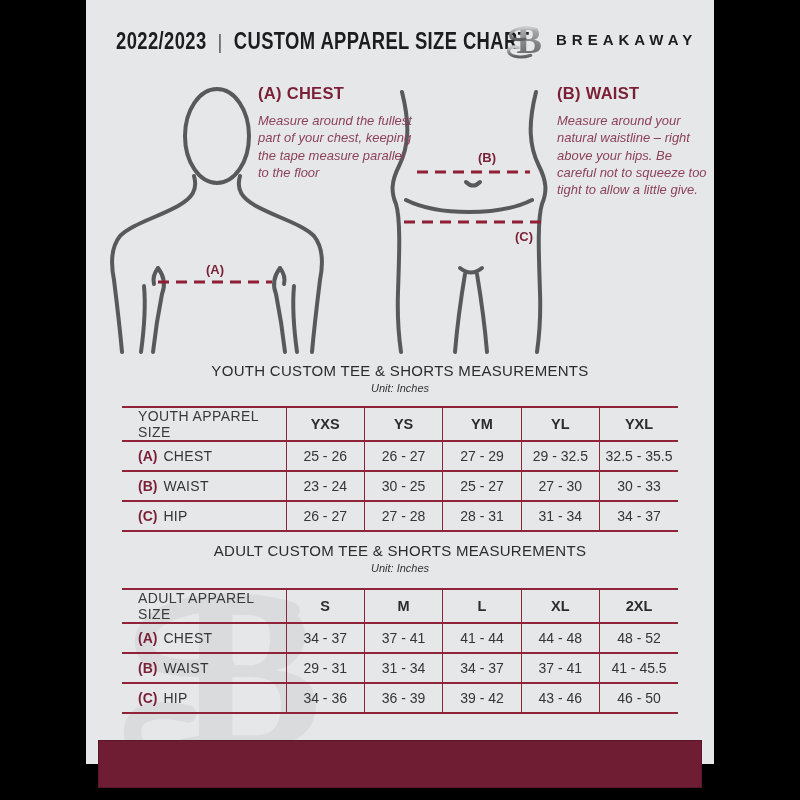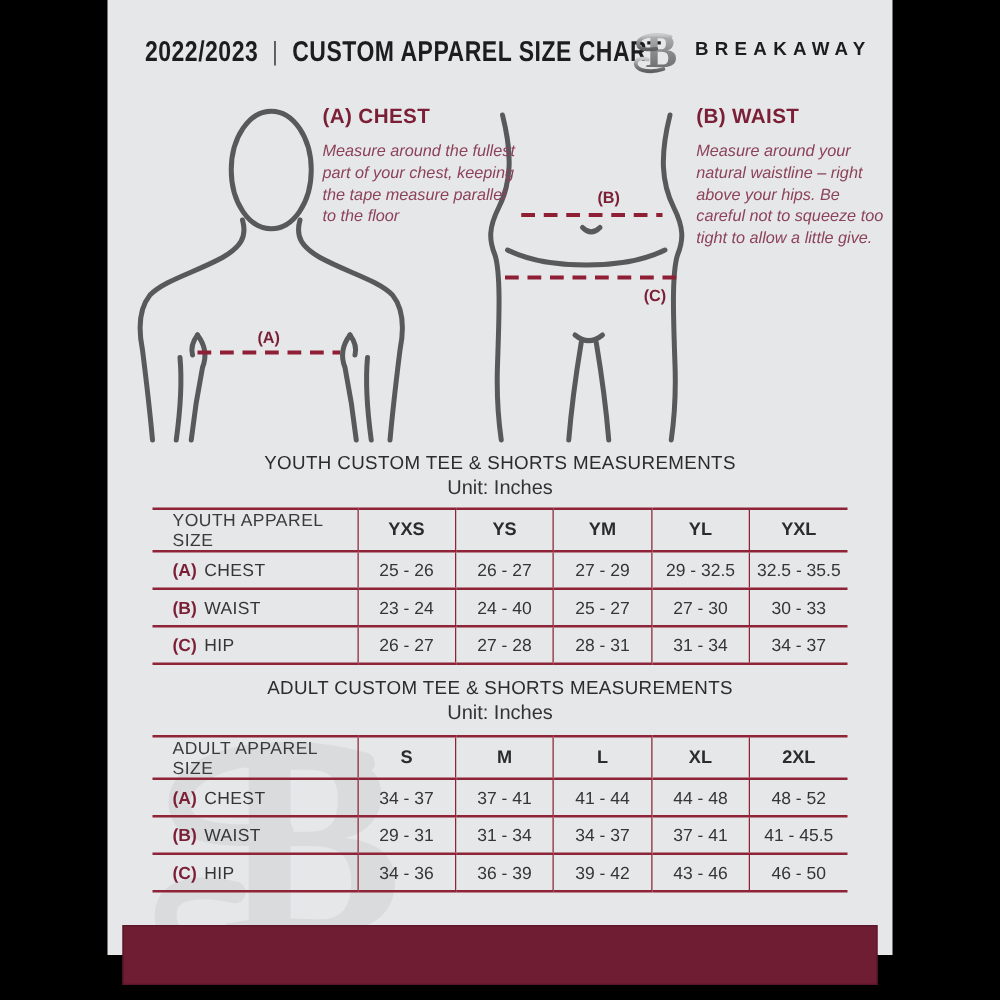--- a/index.html
+++ b/index.html
@@ -28,22 +28,22 @@
 
   
   .fig{position:absolute}
   .fig path,.fig ellipse{fill:none;stroke:var(--figure);stroke-width:4;stroke-linecap:round}
   .fig .dash{stroke:var(--dashed);stroke-width:3.2;stroke-dasharray:11 7;stroke-linecap:butt}
   .fig text{font-family:"Liberation Sans",sans-serif;font-size:13px;font-weight:700;fill:var(--accent)}
 
   
   .tbl-title{position:absolute;left:36px;width:556px;text-align:center;font-weight:400;
     font-size:15px;letter-spacing:.3px;color:#2c2c2e;z-index:1}
-  .tbl-unit{position:absolute;left:36px;width:556px;text-align:center;
-    font-size:16px;color:#333;z-index:1}
+  .tbl-unit{position:absolute;left:36px;width:556px;text-align:center;font-style:italic;
+    font-size:11px;color:#333;z-index:1}
   table.sizes{position:absolute;left:36px;width:556px;border-collapse:collapse;
     table-layout:fixed;color:var(--text-dark);z-index:1}
   .sizes col.c0{width:164px}
   .sizes th,.sizes td{border-left:1.5px solid var(--table-line);text-align:center;
     font-size:14px;padding:0;font-weight:400}
   .sizes th:first-child,.sizes td:first-child{border-left:none;text-align:left;padding-left:16px}
   .sizes thead th{border-top:2px solid var(--table-line);border-bottom:2px solid var(--table-line);
     height:31px;font-weight:700;font-size:14.5px;color:#2c2c2e}
   .sizes thead th:first-child{font-weight:400;font-size:14px;letter-spacing:.4px;color:#3a3a3c}
   .sizes tbody td{border-bottom:2px solid var(--table-line);height:30px}
@@ -150,21 +150,21 @@
           <td><span class="pre">(A)</span><span class="rowlbl">CHEST</span></td>
           <td>25 - 26</td>
           <td>26 - 27</td>
           <td>27 - 29</td>
           <td>29 - 32.5</td>
           <td>32.5 - 35.5</td>
         </tr>
         <tr>
           <td><span class="pre">(B)</span><span class="rowlbl">WAIST</span></td>
           <td>23 - 24</td>
-          <td>24 - 40</td>
+          <td>30 - 25</td>
           <td>25 - 27</td>
           <td>27 - 30</td>
           <td>30 - 33</td>
         </tr>
         <tr>
           <td><span class="pre">(C)</span><span class="rowlbl">HIP</span></td>
           <td>26 - 27</td>
           <td>27 - 28</td>
           <td>28 - 31</td>
           <td>31 - 34</td>

